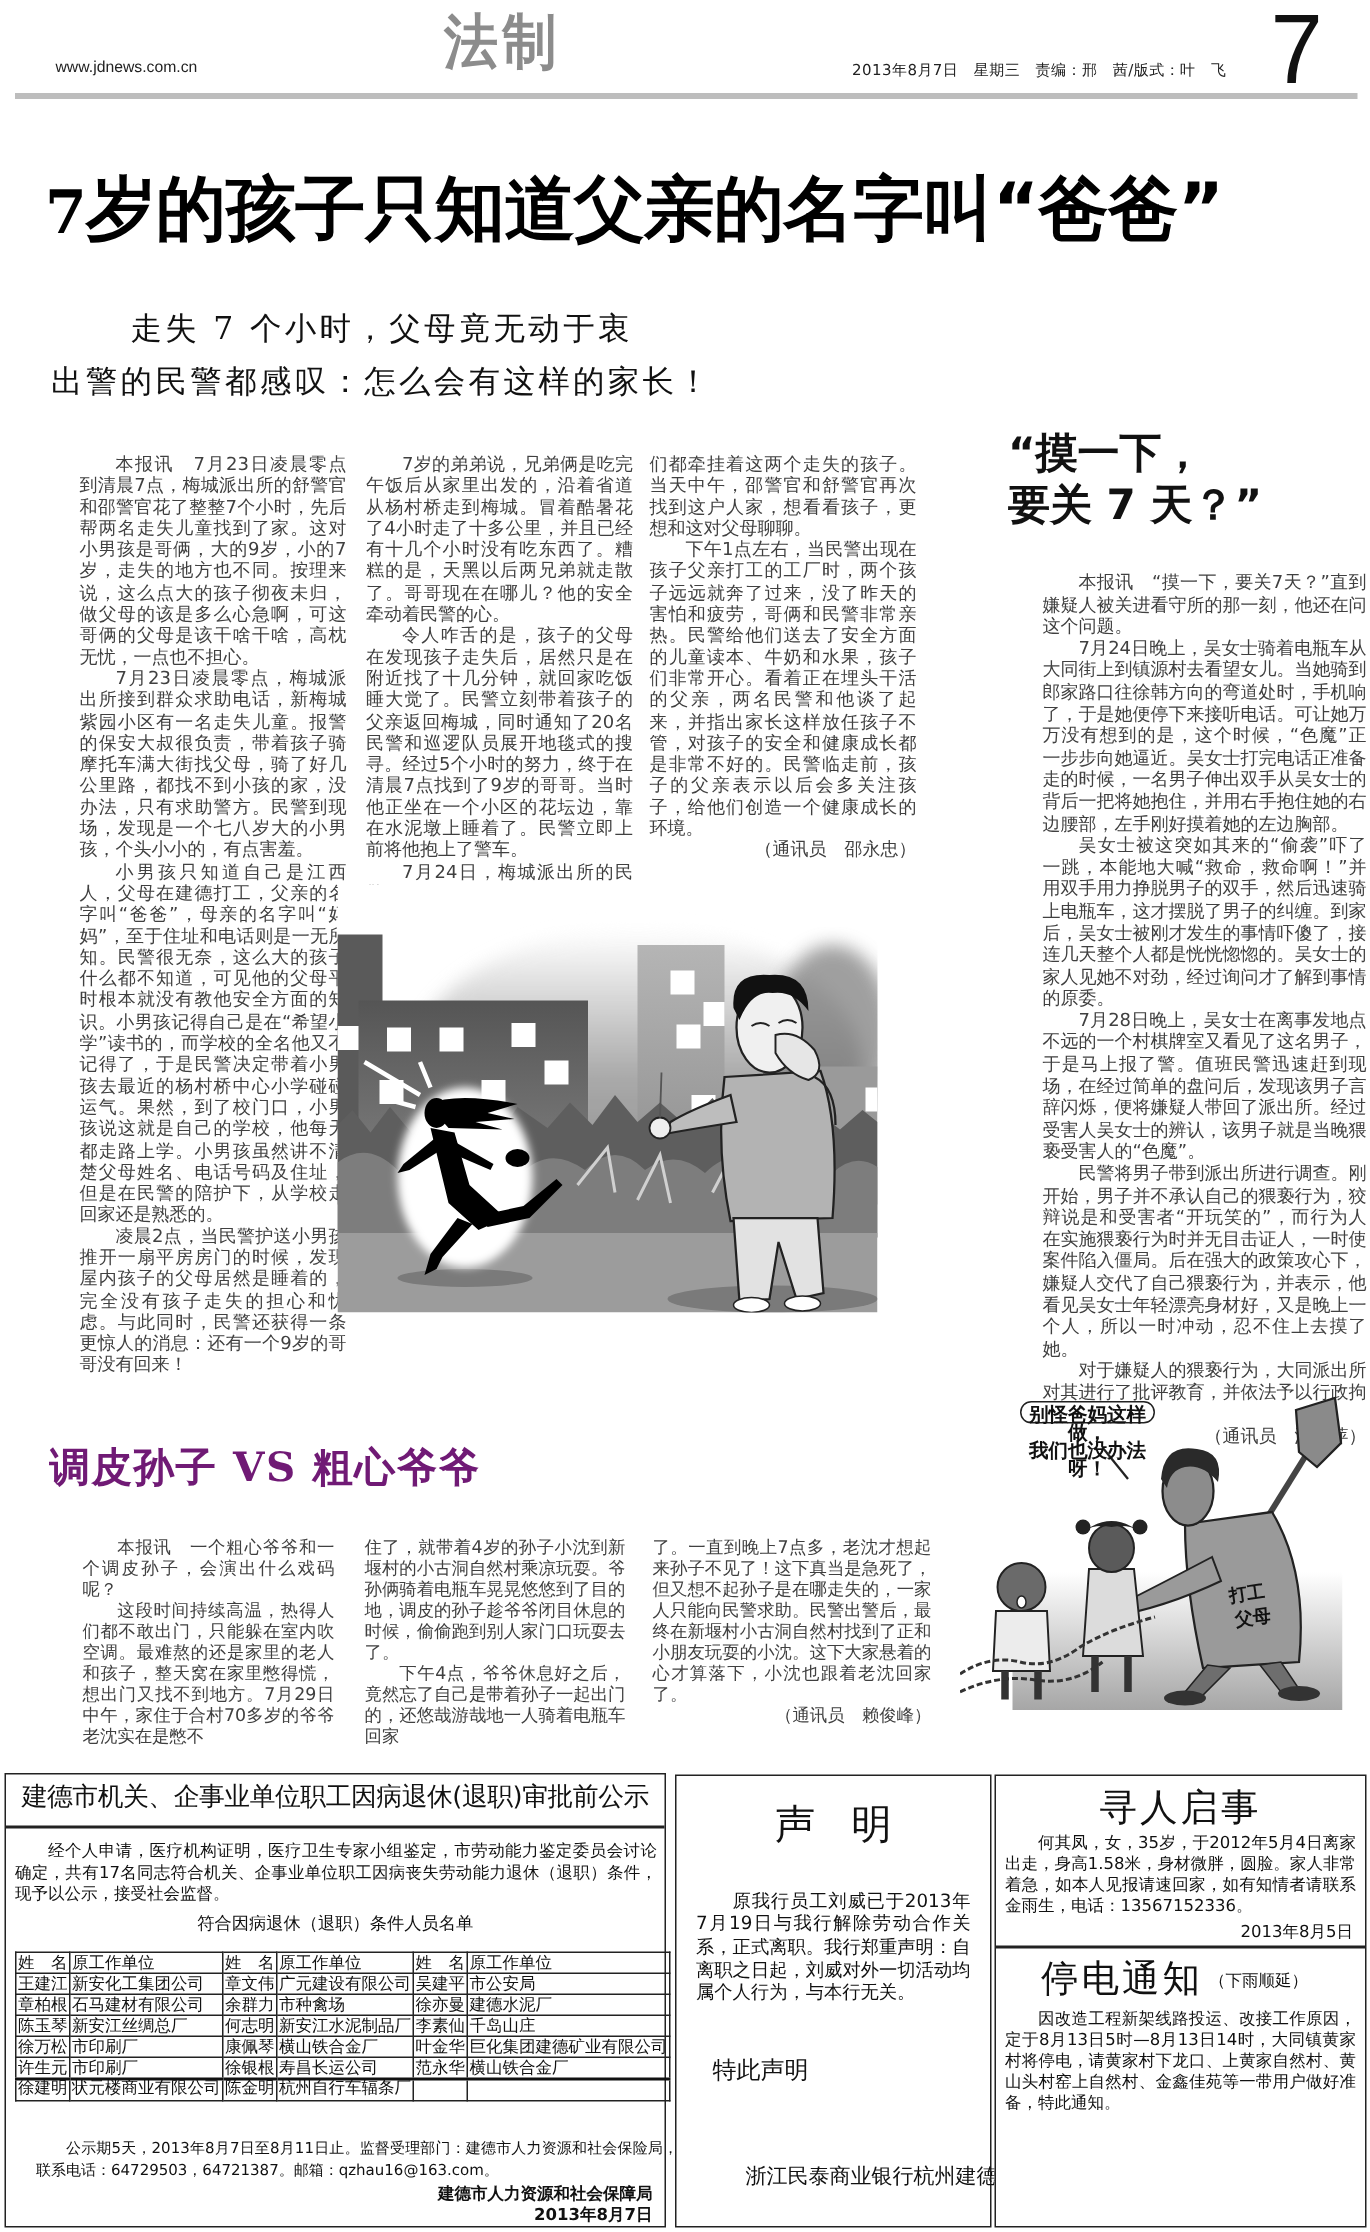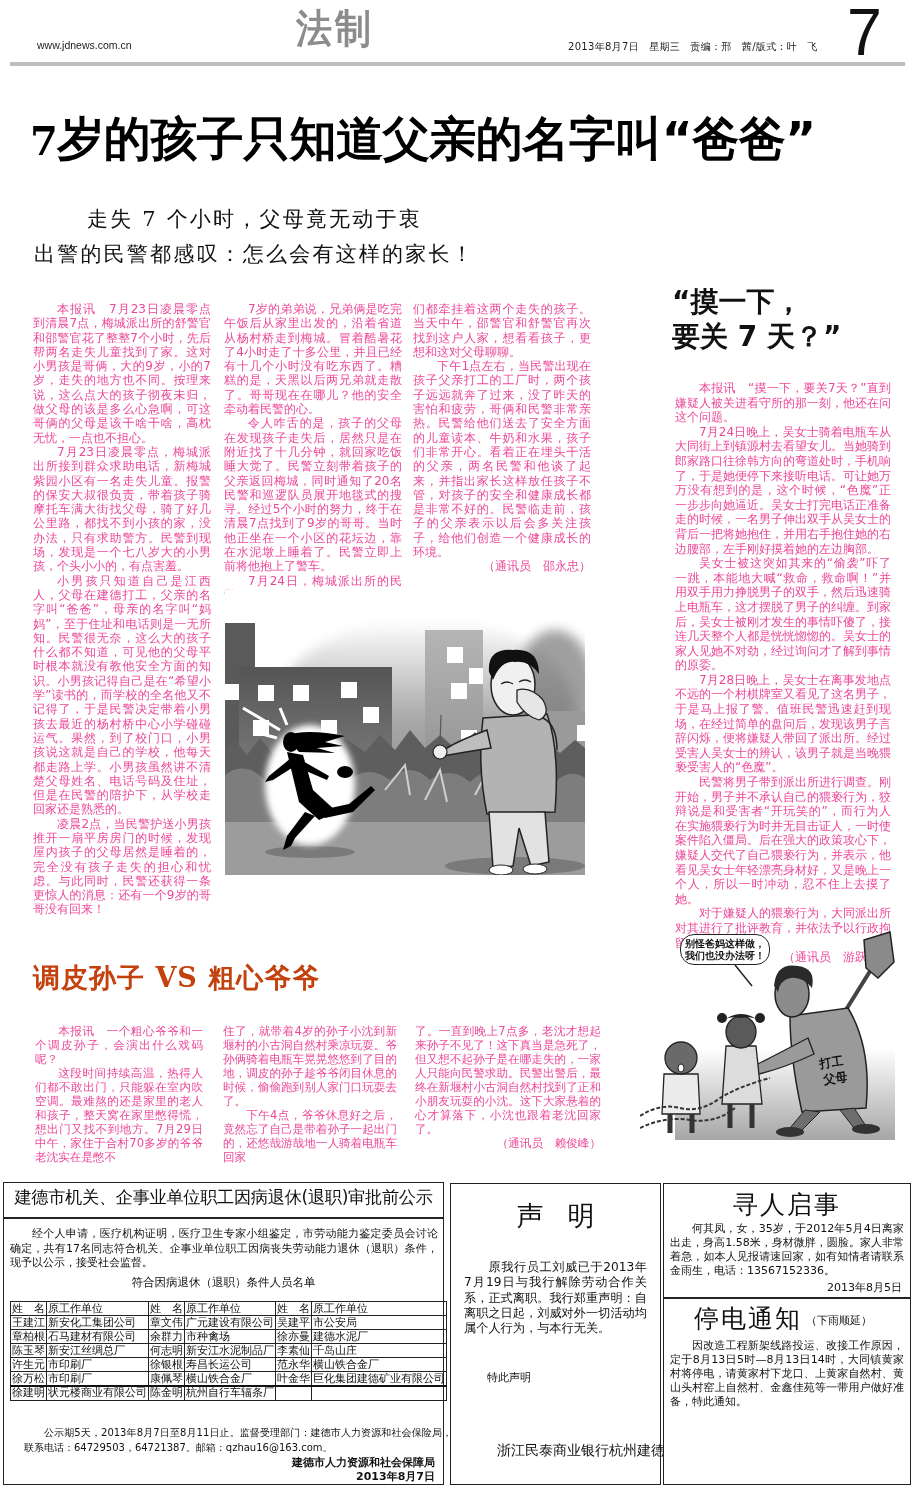--- a/index.html
+++ b/index.html
@@ -10,43 +10,43 @@
                   font-family:"DejaVu Sans", sans-serif; transform:scaleY(1.1); transform-origin:top left; }
   .mast-url { left:37px; top:39px; font-size:10.5px; color:#222; font-family:"Liberation Sans", sans-serif; }
   .mast-date { left:568px; top:40px; font-size:10px; color:#222; letter-spacing:0.3px; }
   .mast-page { left:846px; top:-6px; font-size:66px; font-family:"Liberation Sans", sans-serif; font-weight:normal; color:#111; transform:scaleX(0.95); }
   .mast-rule { left:10px; top:62px; width:895px; height:4px; background:#bdbdbd; }
 
   .headline { left:30px; top:108px; font-size:47px; font-weight:bold; letter-spacing:-0.5px; white-space:nowrap; color:#000; }
   .headline .num { font-family:"DejaVu Serif", serif; font-size:40px; font-weight:bold; }
   .subhead { left:34px; top:202px; font-family:"DejaVu Serif", serif; font-size:21px; line-height:35px; letter-spacing:2.2px; color:#111;text-align:center; }
 
-  .col { font-size:12px; line-height:14.3px; text-align:justify; color:#ec4899; }
+  .col { font-size:12px; line-height:14.3px; text-align:justify; color:#404040;margin-left:20px; }
   .col p { margin:0; text-indent:2em; }
   .col p.cont { text-indent:0; }
   .col .byline { text-align:right; text-indent:0; }
   .lead-c1 { left:33px; top:302px; width:178px; }
   .lead-c2 { left:224px; top:302px; width:178px; }
   .lead-c3 { left:413px; top:302px; width:178px; }
 
   .side-title { left:672px; top:284px; font-size:28px; font-weight:bold; line-height:35px; color:#111; }
   .side-body { left:675px; top:381px; width:216px; line-height:14.6px; }
 
   .illus { left:225px; top:590px; width:360px; height:285px; }
 
-  .s2-title { left:33px; top:960px; font-size:27px; font-weight:bold; letter-spacing:1px; color:#c2410c; }
+  .s2-title { left:33px; top:960px; font-size:27px; font-weight:bold; letter-spacing:1px; color:#701a75; }
   .s2-title .vs { font-family:"DejaVu Serif", serif; }
   .s2 { font-size:11.6px; line-height:14px; }
   .s2-c1 { left:35px; top:1024px; width:168px; }
   .s2-c2 { left:223px; top:1024px; width:174px; }
   .s2-c3 { left:415px; top:1024px; width:186px; }
 
   .cartoon { left:640px; top:928px; width:255px; height:212px; }
-  .bubble { left:40px; top:6px; width:90px; height:31px; border:1.5px solid #222; border-radius:14px; background:#fff;
-            font-size:10px; font-weight:bold; line-height:12px; text-align:center; padding-top:3px; box-sizing:border-box; }
+  .bubble { left:40px; top:6px; width:90px; height:15px; border:1.5px solid #222; border-radius:14px; background:#fff;
+            font-size:13px; font-weight:bold; line-height:12px; text-align:center; padding-top:3px; box-sizing:border-box; }
 
   .box { border:1.5px solid #222; box-sizing:border-box; background:#fff; }
   .box-left { left:3px; top:1182px; width:441px; height:303px; }
   .box-mid { left:450px; top:1183px; width:211px; height:302px; }
   .box-right { left:663px; top:1183px; width:248px; height:302px; }
 
   .n-title-left { left:0; top:2px; width:100%; text-align:center; font-size:17.2px; letter-spacing:-0.3px; white-space:nowrap; }
   .n-title-rule { left:0; top:34px; width:100%; height:1.5px; background:#222; }
   .n-intro { left:6px; top:44px; width:428px; font-size:11px; line-height:14.5px; text-align:justify; }
   .n-intro p { margin:0; text-indent:2em; }
@@ -54,21 +54,21 @@
   table.roster { position:absolute; left:6px; top:118px; width:428px; border-collapse:collapse; font-size:11px; }
   table.roster td { border:1px solid #222; height:13px; padding:0 1px; line-height:13px; white-space:nowrap; }
   table.roster tr.last td { border-top:2.5px solid #111;font-family:Liberation Mono, monospace; }
   .n-footer { left:20px; top:243px; width:428px; font-size:10px; line-height:14.5px; text-align:justify; }
   .n-footer p { margin:0; text-indent:2em; }
   .n-sign { right:8px; top:273px; font-size:11px; text-align:right; line-height:14px; font-weight:bold; }
 
   .m-title { left:0; top:14px; width:100%; text-align:center; font-size:27px; letter-spacing:24px; text-indent:24px; }
   .m-body { left:13px; top:76px; width:183px; font-size:12.2px; line-height:15.3px; text-align:justify; }
   .m-body p { margin:0; text-indent:2em; }
-  .m-close { left:36px; top:186px; font-size:11px;text-align:right; }
+  .m-close { left:24px; top:186px; font-size:16px;text-align:right; }
   .m-sign { left:20px; top:258px; font-size:14px; white-space:nowrap;margin-left:26px; }
 
   .r-title { left:0; top:4px; width:100%; text-align:center; font-size:25px; letter-spacing:2px; }
   .r-body { left:6px; top:38px; width:234px; font-size:11px; line-height:14px; text-align:justify; }
   .r-body p { margin:0; text-indent:2em; }
   .r-date { right:8px; top:96px; font-size:11px; }
   .r-rule { left:0; top:113px; width:100%; height:1.5px; background:#222; }
   .r-title2 { left:30px; top:118px; font-size:25px; letter-spacing:2px; white-space:nowrap; }
   .r-title2 .note { font-size:11px; letter-spacing:0; margin-left:4px; vertical-align:middle; }
   .r-body2 { left:6px; top:155px; width:234px; font-size:11px; line-height:14px; text-align:justify; }
@@ -306,34 +306,34 @@
     </tr>
     <tr>
       <td>陈玉琴</td>
       <td>新安江丝绸总厂</td>
       <td>何志明</td>
       <td>新安江水泥制品厂</td>
       <td>李素仙</td>
       <td>千岛山庄</td>
     </tr>
     <tr>
+      <td>徐万松</td>
+      <td>市印刷厂</td>
+      <td>康佩琴</td>
+      <td>横山铁合金厂</td>
+      <td>叶金华</td>
+      <td>巨化集团建德矿业有限公司</td>
+    </tr>
+    <tr>
       <td>许生元</td>
       <td>市印刷厂</td>
       <td>徐银根</td>
       <td>寿昌长运公司</td>
       <td>范永华</td>
       <td>横山铁合金厂</td>
-    </tr>
-    <tr>
-      <td>徐万松</td>
-      <td>市印刷厂</td>
-      <td>康佩琴</td>
-      <td>横山铁合金厂</td>
-      <td>叶金华</td>
-      <td>巨化集团建德矿业有限公司</td>
     </tr>
     <tr class="last">
       <td>徐建明</td>
       <td>状元楼商业有限公司</td>
       <td>陈金明</td>
       <td>杭州自行车辐条厂</td>
       <td></td>
       <td></td>
     </tr>
   </tbody>

